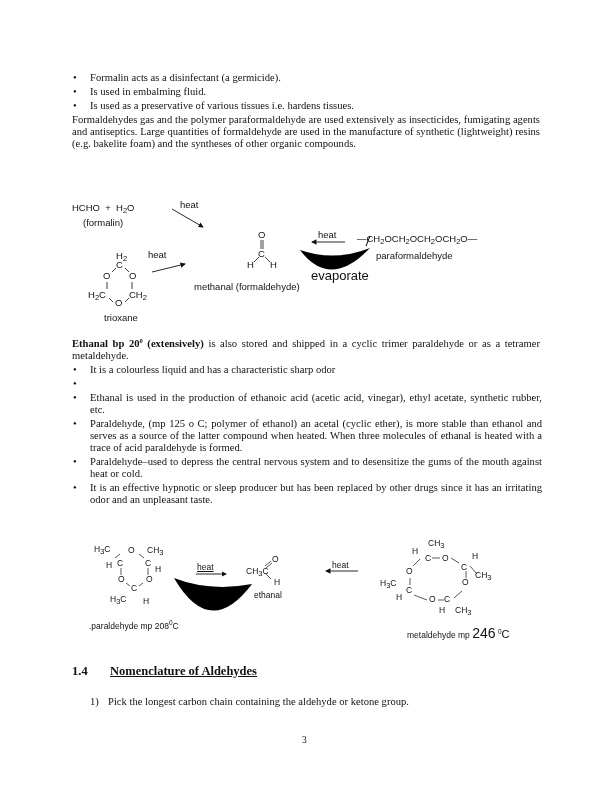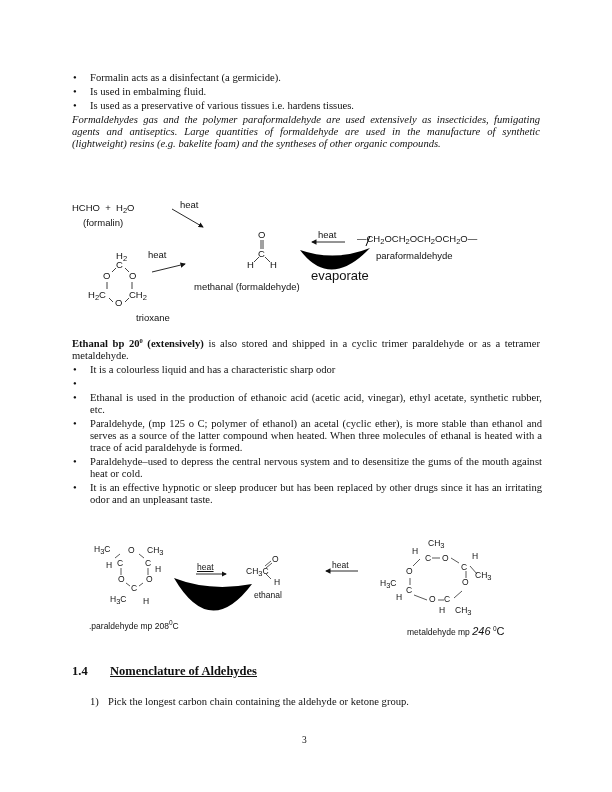--- a/index.html
+++ b/index.html
@@ -18,21 +18,21 @@
   .heading { position:absolute; left:72px; top:664px; font-weight:bold; font-size:12.5px; }
   .heading .title { position:absolute; left:38px; text-decoration:underline; white-space:nowrap; }
 </style>
 </head>
 <body>
 
 <div class="bl" style="top:72px;"><span class="dot">•</span><span>Formalin acts as a disinfectant (a germicide).</span></div>
 <div class="bl" style="top:86px;"><span class="dot">•</span><span>Is used in embalming fluid.</span></div>
 <div class="bl" style="top:100px;"><span class="dot">•</span><span>Is used as a preservative of various tissues i.e. hardens tissues.</span></div>
 
-<div class="para j-last" style="top:114px;font-style:italic;">Formaldehydes gas and the polymer paraformaldehyde are used extensively as insecticides, fumigating agents and antiseptics. Large quantities of formaldehyde are used in the manufacture of synthetic (lightweight) resins (e.g. bakelite foam) and the syntheses of other organic compounds.</div>
+<div class="para j-last" style="top:114px;">Formaldehydes gas and the polymer paraformaldehyde are used extensively as insecticides, fumigating agents and antiseptics. Large quantities of formaldehyde are used in the manufacture of synthetic (lightweight) resins (e.g. bakelite foam) and the syntheses of other organic compounds.</div>
 
 <div>
   <div class="abs ch" style="left:72px; top:202px;text-align:center;">HCHO &nbsp;+ &nbsp;H<sub>2</sub>O</div>
   <div class="abs ch" style="left:83px; top:217px;">(formalin)</div>
   <div class="abs ch" style="left:180px; top:199px;">heat</div>
   <svg style="left:0; top:0;" width="612" height="792">
     <defs>
       <marker id="ah" markerWidth="6" markerHeight="6" refX="5" refY="3" orient="auto">
         <path d="M0,0 L6,3 L0,6 z" fill="#111"></path>
       </marker>
@@ -58,21 +58,21 @@
   </svg>
   <div class="abs ch" style="left:148px; top:249px;">heat</div>
 
   <div class="abs ch" style="left:116px; top:250px;">H<sub>2</sub></div>
   <div class="abs ch" style="left:116px; top:259px;">C</div>
   <div class="abs ch" style="left:103px; top:270px;">O</div>
   <div class="abs ch" style="left:129px; top:270px;">O</div>
   <div class="abs ch" style="left:88px; top:289px;">H<sub>2</sub>C</div>
   <div class="abs ch" style="left:129px; top:289px;">CH<sub>2</sub></div>
   <div class="abs ch" style="left:115px; top:297px;">O</div>
-  <div class="abs ch" style="left:104px; top:312px;margin-left:32px;">trioxane</div>
+  <div class="abs ch" style="left:104px; top:312px;">trioxane</div>
 
   <div class="abs ch" style="left:258px; top:229px;">O</div>
   <div class="abs ch" style="left:258px; top:248px;">C</div>
   <div class="abs ch" style="left:247px; top:259px;">H</div>
   <div class="abs ch" style="left:270px; top:259px;">H</div>
   <div class="abs ch" style="left:194px; top:281px;">methanal (formaldehyde)</div>
   <div class="abs ch" style="left:318px; top:229px;">heat</div>
   <div class="abs chs" style="left:311px; top:268px; font-size:13px;">evaporate</div>
   <div class="abs ch" style="left:357px; top:233px;">—CH<sub>2</sub>OCH<sub>2</sub>OCH<sub>2</sub>OCH<sub>2</sub>O—</div>
   <div class="abs ch" style="left:376px; top:250px;">paraformaldehyde</div>
@@ -150,21 +150,21 @@
   <div class="abs chs" style="left:461px; top:562px;">C</div>
   <div class="abs chs" style="left:475px; top:570px;">CH<sub>3</sub></div>
   <div class="abs chs" style="left:380px; top:578px;">H<sub>3</sub>C</div>
   <div class="abs chs" style="left:406px; top:585px;">C</div>
   <div class="abs chs" style="left:462px; top:577px;">O</div>
   <div class="abs chs" style="left:396px; top:592px;">H</div>
   <div class="abs chs" style="left:429px; top:594px;">O</div>
   <div class="abs chs" style="left:444px; top:594px;">C</div>
   <div class="abs chs" style="left:439px; top:605px;">H</div>
   <div class="abs chs" style="left:455px; top:605px;">CH<sub>3</sub></div>
-  <div class="abs chs" style="left:407px; top:625px;"><span>metaldehyde  mp </span><span style="font-size:11px;font-style:italic;">246</span> <sup>0</sup><span style="font-size:11px;">C</span></div>
+  <div class="abs chs" style="left:407px; top:625px;"><span>metaldehyde  mp </span><span style="font-size:14px;">246</span> <sup>0</sup><span style="font-size:11px;">C</span></div>
 </div>
 
 <div class="heading">
   <span>1.4</span>
   <span class="title">Nomenclature of Aldehydes</span>
 </div>
 
 <div class="abs" style="left:90px; top:696px; line-height:12px;">
     <span style="position:absolute; left:0;">1)</span>
     <span style="position:absolute; left:18px; white-space:nowrap;">Pick the longest carbon chain containing the aldehyde or ketone group.</span>

